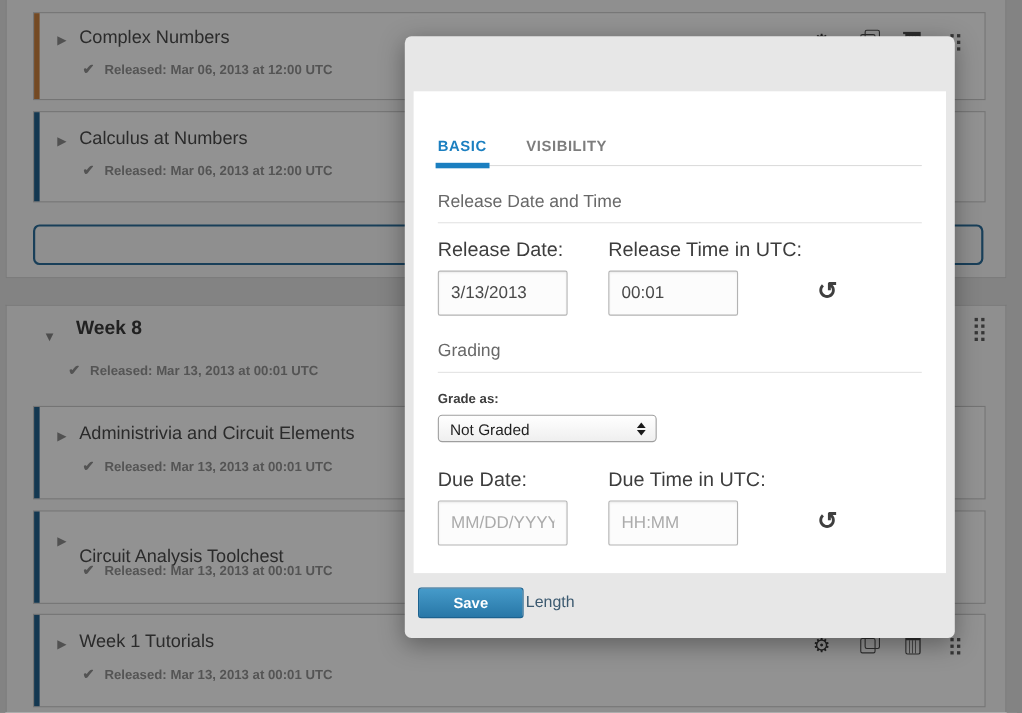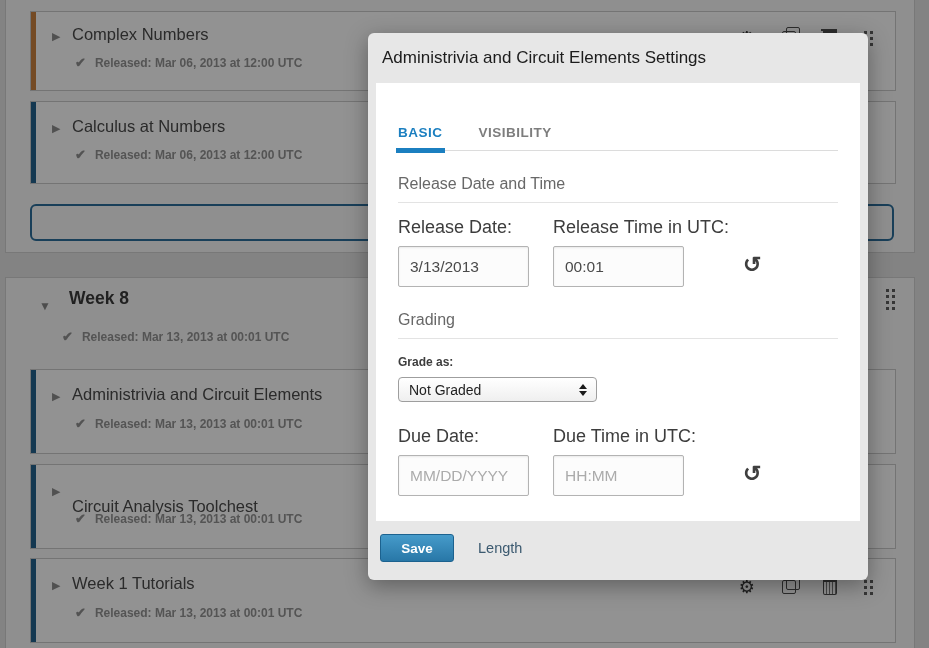--- a/index.html
+++ b/index.html
@@ -52,39 +52,39 @@
   .tabs{display:flex;gap:36px;border-bottom:1px solid #dcdcdc;}
   .tab{position:relative;font-size:13.5px;font-weight:bold;letter-spacing:.5px;
        color:#7d7d7d;padding-bottom:10px;cursor:pointer;}
   .tab.active{color:#1b7fc0;}
   .tab.active::after{content:"";position:absolute;left:-2px;right:-2px;bottom:-3px;height:5px;background:#1b7fc0;}
 
   .g-head{margin-top:24px;font-size:16px;color:#686868;padding-bottom:9px;border-bottom:1px solid #e3e3e3;}
   .frow{display:flex;margin-top:14px;position:relative;}
   .fgroup{width:139px;margin-right:16px;}
   .fgroup label{display:block;font-size:18px;font-weight:normal;color:#3d3d3d;margin-bottom:8px;white-space:nowrap;}
-  .fgroup input{width:131px;height:41px;border:1px solid #b3b3b3;border-radius:2px;background:#fcfcfc;
+  .fgroup input{width:118px;height:41px;border:1px solid #b3b3b3;border-radius:2px;background:#fcfcfc;
                 box-sizing:border-box;padding:0 11px;font-size:15.5px;color:#4a4a4a;
                 font-family:"Liberation Sans",sans-serif;box-shadow:inset 0 1px 2px rgba(0,0,0,.08);}
   .fgroup input::placeholder{color:#ababab;opacity:1;}
   .reset{position:absolute;left:345px;top:37px;font-size:22px;font-weight:bold;color:#3f3f3f;
          line-height:22px;cursor:pointer;}
 
   .grade-label{display:block;margin-top:16px;font-size:12px;font-weight:bold;color:#3d3d3d;}
   .select{margin-top:8px;width:199px;height:25px;border:1px solid #9e9e9e;border-radius:4px;
           background:linear-gradient(#ffffff,#efefef);display:flex;align-items:center;
           padding:0 10px;box-sizing:border-box;font-size:14px;color:#1f1f1f;position:relative;cursor:pointer;}
   .spin{position:absolute;right:9px;top:50%;transform:translateY(-50%);display:flex;flex-direction:column;gap:2px;}
   .spin b{width:0;height:0;border-left:4px solid transparent;border-right:4px solid transparent;}
   .spin .up{border-bottom:5px solid #1a1a1a;}
   .spin .dn{border-top:5px solid #1a1a1a;}
   .due-row{margin-top:24px;}
 
   .m-footer{position:absolute;left:0;right:0;bottom:0;height:59px;}
-  .save-btn{position:absolute;left:12px;top:13px;width:74px;height:28px;border-radius:3px;
+  .save-btn{position:absolute;left:12px;top:13px;width:96px;height:28px;border-radius:3px;
             background:linear-gradient(#469bca,#2877a7);border:1px solid #1c628f;
             color:#fff;font-weight:bold;font-size:13.5px;font-family:"Liberation Sans",sans-serif;cursor:pointer;}
   .cancel-link{position:absolute;left:110px;top:19px;font-size:14.5px;color:#3c5a70;cursor:pointer;}
 </style>
 </head>
 <body>
 
 <div class="stage">
 
   <div class="container c1">
@@ -184,21 +184,20 @@
             <i></i>
             <i></i>
           </span>
       </span>
     </div>
   </div>
 
   <div class="overlay"></div>
 
   <div class="modal">
-    <h2 class="m-title">Administrivia and Circuit Elements Settings</h2>
 
     <div class="panel">
       <div class="tabs">
         <span class="tab active">BASIC</span>
         <span class="tab">VISIBILITY</span>
       </div>
 
       <div class="g-head">Release Date and Time</div>
 
       <div class="frow">

